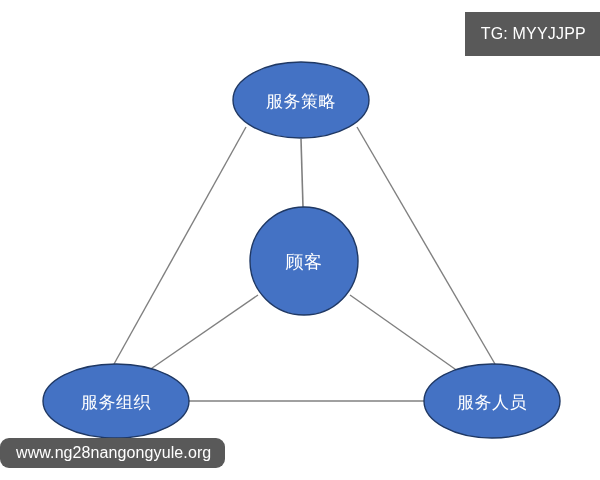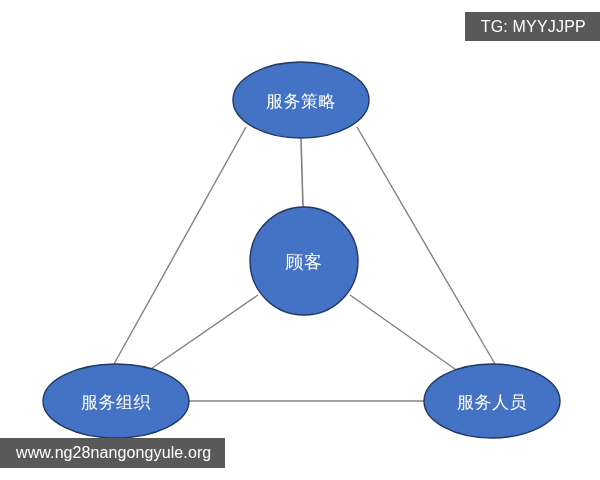--- a/index.html
+++ b/index.html
@@ -48,32 +48,33 @@
     background: #595959;
     color: #ffffff;
     font-family: "Liberation Sans", "DejaVu Sans", sans-serif;
     display: flex;
     align-items: center;
     white-space: nowrap;
   }
   #badge-top-right {
     right: 0;
     top: 12px;
-    height: 29px;
+    height: 44px;
     padding: 0 14px 0 16px;
     font-size: 16px;
     letter-spacing: 0.2px;
   }
   #badge-bottom-left {
     left: 0;
     bottom: 12px;
     height: 30px;
     padding: 0 14px 0 16px;
     font-size: 16px;
     letter-spacing: 0.1px;
+    border-radius: 9px;
   }
 </style>
 </head>
 <body>
 
 <div id="stage">
 
   <svg id="diagram-svg" viewBox="0 0 600 480">
 
     <g>

